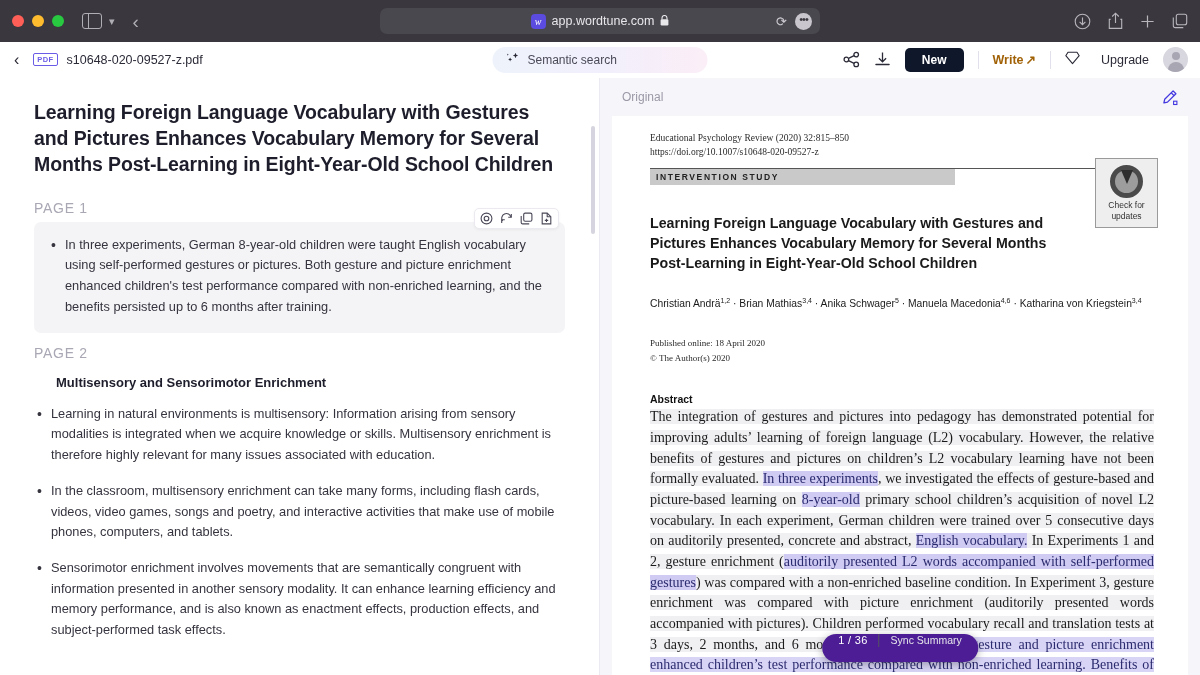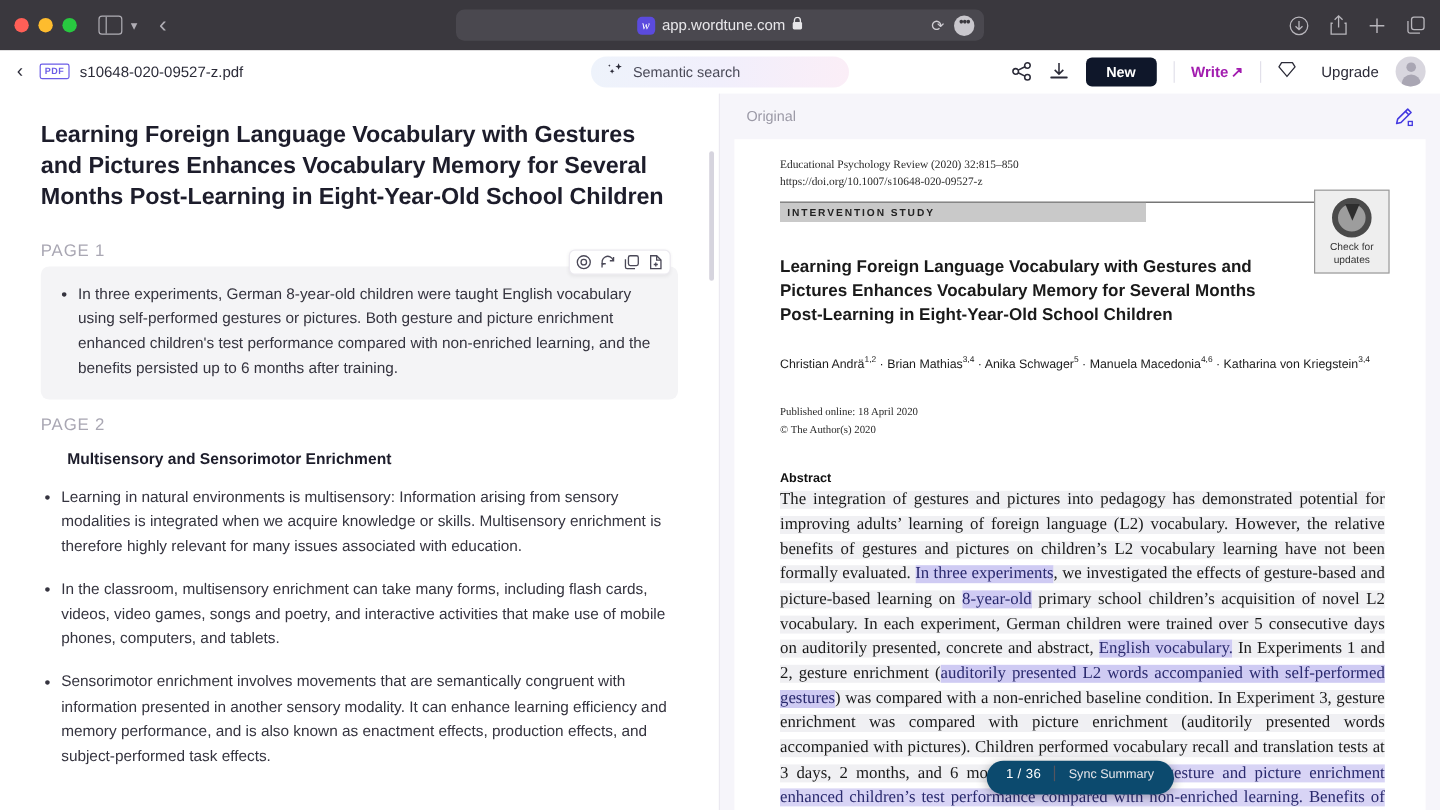--- a/index.html
+++ b/index.html
@@ -101,21 +101,21 @@
   }
   .ico-btn { color: #2b2b38; display: flex; align-items: center; cursor: pointer; }
   .new-btn {
     background: #0f172a; color: #fff;
     font-size: 12px; font-weight: 600;
     padding: 5px 17px; border-radius: 5px; border: none;
     cursor: pointer; font-family: inherit;
   }
   .vdivider { width: 1px; height: 18px; background: #e2e0ea; }
   .write-btn {
-    color: #a21caf; font-size: 12.5px; font-weight: 600;
+    color: #a16207; font-size: 12.5px; font-weight: 600;
     display: flex; align-items: flex-end; gap: 2px; cursor: pointer;
   }
   .upgrade-btn {
     color: #2b2b38; font-size: 12.5px;
     display: flex; align-items: center; gap: 21px; cursor: pointer;
   }
   .avatar {
     width: 25px; height: 25px; border-radius: 50%;
     background: #d8d6de; position: relative; overflow: hidden;
   }
@@ -276,23 +276,23 @@
     font-size: 14px; color: #1a1a1a;
     line-height: 1.475; text-align: justify;
   }
   .abstract-body .grey { background: #f0f0f3; }
   .abstract-body .hl { background: #cfcbf3; color: #2a2a6e; }
   .abstract-body .hl2 { background: #d8d4f5; color: #2a2a6e; }
 
   .float-toolbar {
     position: absolute; left: 50%; transform: translateX(-50%);
     bottom: 13px;
-    background: #0c4a6e; border-radius: 18px;
-    height: 28px; display: flex; align-items: flex-end;
-    padding: 11px 16px; gap: 11px;
+    background: #4c1d95; border-radius: 18px;
+    height: 28px; display: flex; align-items: flex-start;
+    padding: 0 16px; gap: 11px;
     box-shadow: 0 2px 9px rgba(0,0,0,.3);
   }
   .ft-page { color: #fff; font-size: 11px; font-family: "Liberation Sans", sans-serif; letter-spacing: .3px; }
   .ft-sep { width: 1px; height: 13px; background: #55555f; }
   .ft-sync { color: #e6e5ea; font-size: 10.5px; font-family: "Liberation Sans", sans-serif; cursor: pointer; }
 </style>
 </head>
 <body>
 
 <div class="browser-chrome">

